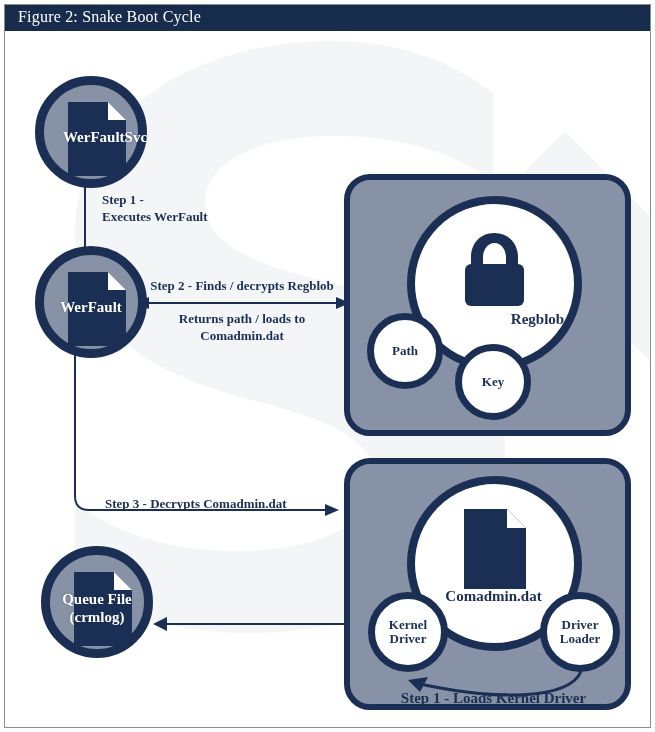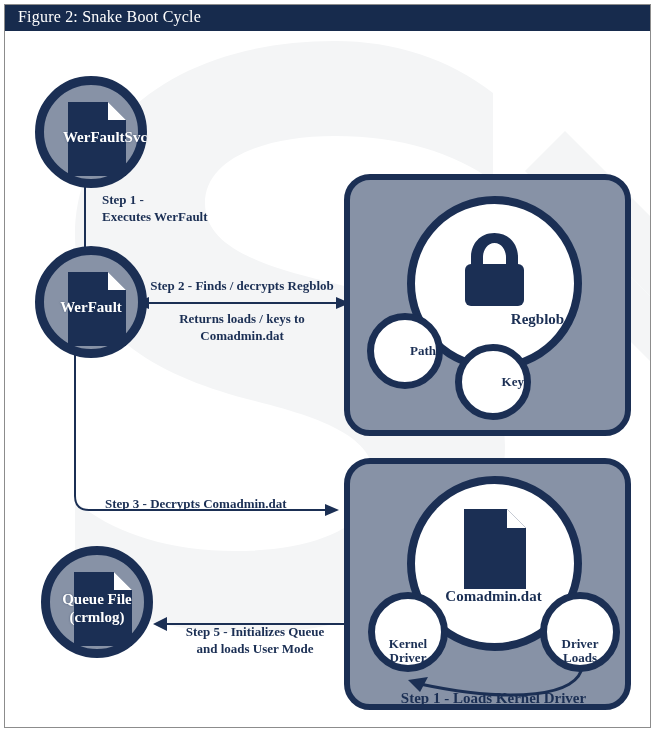--- a/index.html
+++ b/index.html
@@ -110,21 +110,21 @@
     box-sizing: border-box;
   }
   .sat-circle {
     position: absolute;
     border-radius: 50%;
     background: #ffffff;
     border: 7px solid #1b2f54;
     box-sizing: border-box;
     display: flex;
     align-items: center;
-    justify-content: flex-end;
+    justify-content: center;
     text-align: center;
     color: #1b2f54;
     font-weight: bold;
     font-size: 13px;
     line-height: 14px;
     font-family: "Liberation Serif", "DejaVu Serif", serif;
   }
   .inner-title {
     position: absolute;
     text-align: center;
@@ -184,38 +184,34 @@
       <div>Executes WerFault</div>
     </div>
 
     <svg class="arrow-svg" style="left:130px; top:262px; width:215px; height:20px;">
       <line x1="12" y1="10" x2="203" y2="10" stroke="#1b2f54" stroke-width="2"></line>
       <polygon points="0,10 14,4 14,16" fill="#1b2f54"></polygon>
       <polygon points="215,10 201,4 201,16" fill="#1b2f54"></polygon>
     </svg>
     <div class="arrow-label center" style="left:128px; top:246px; width:218px;">Step 2 - Finds / decrypts Regblob</div>
     <div class="arrow-label center" style="left:128px; top:279px; width:218px;">
-      <div>Returns loads / keys to</div>
+      <div>Returns path / loads to</div>
       <div>Comadmin.dat</div>
     </div>
 
     <svg class="arrow-svg" style="left:66px; top:308px; width:272px; height:180px;">
       <path d="M4,0 L4,157 Q4,171 18,171 L256,171" fill="none" stroke="#1b2f54" stroke-width="2"></path>
       <polygon points="268,171 254,165 254,177" fill="#1b2f54"></polygon>
     </svg>
     <div class="arrow-label" style="left:100px; top:464px;">Step 3 - Decrypts Comadmin.dat</div>
 
     <svg class="arrow-svg" style="left:148px; top:583px; width:200px; height:20px;">
       <line x1="12" y1="10" x2="200" y2="10" stroke="#1b2f54" stroke-width="2"></line>
       <polygon points="0,10 14,3 14,17" fill="#1b2f54"></polygon>
     </svg>
-    <div class="arrow-label center" style="left:152px; top:592px; width:196px;">
-      <div>Step 5 - Initializes Queue</div>
-      <div>and loads User Mode</div>
-    </div>
 
     <div class="node-circle" style="left:30px; top:45px; width:112px; height:112px;">
       <svg class="doc-icon" style="left:24px; top:17px;" width="58" height="74" viewBox="0 0 58 74">
         <path d="M0,0 L40,0 L58,18 L58,74 L0,74 Z" fill="#1b2f54"></path>
         <path d="M40,0 L58,18 L40,18 Z" fill="#ffffff"></path>
       </svg>
       <div class="node-label" style="top:44px;padding-left:14px;">WerFaultSvc</div>
     </div>
 
     <div class="node-circle" style="left:30px; top:215px; width:112px; height:112px;">
@@ -266,21 +262,21 @@
       </svg>
 
       <div class="inner-title" style="left:0; top:124px; width:287px;">Comadmin.dat</div>
 
       <div class="sat-circle" style="left:18px; top:128px; width:80px; height:80px; flex-direction:column;">
         <span>Kernel</span>
         <span>Driver</span>
       </div>
       <div class="sat-circle" style="left:190px; top:128px; width:80px; height:80px; flex-direction:column;">
         <span>Driver</span>
-        <span>Loads</span>
+        <span>Loader</span>
       </div>
 
       <svg class="arrow-svg" style="left:34px; top:196px; width:220px; height:48px;">
         <path d="M198,6 C 196,36, 130,44, 36,24" fill="none" stroke="#1b2f54" stroke-width="3"></path>
         <polygon points="24,20 44,17 36,32" fill="#1b2f54"></polygon>
       </svg>
 
       <div class="inner-title" style="left:0; top:226px; width:287px;">Step 1 - Loads Kernel Driver</div>
     </div>
 

